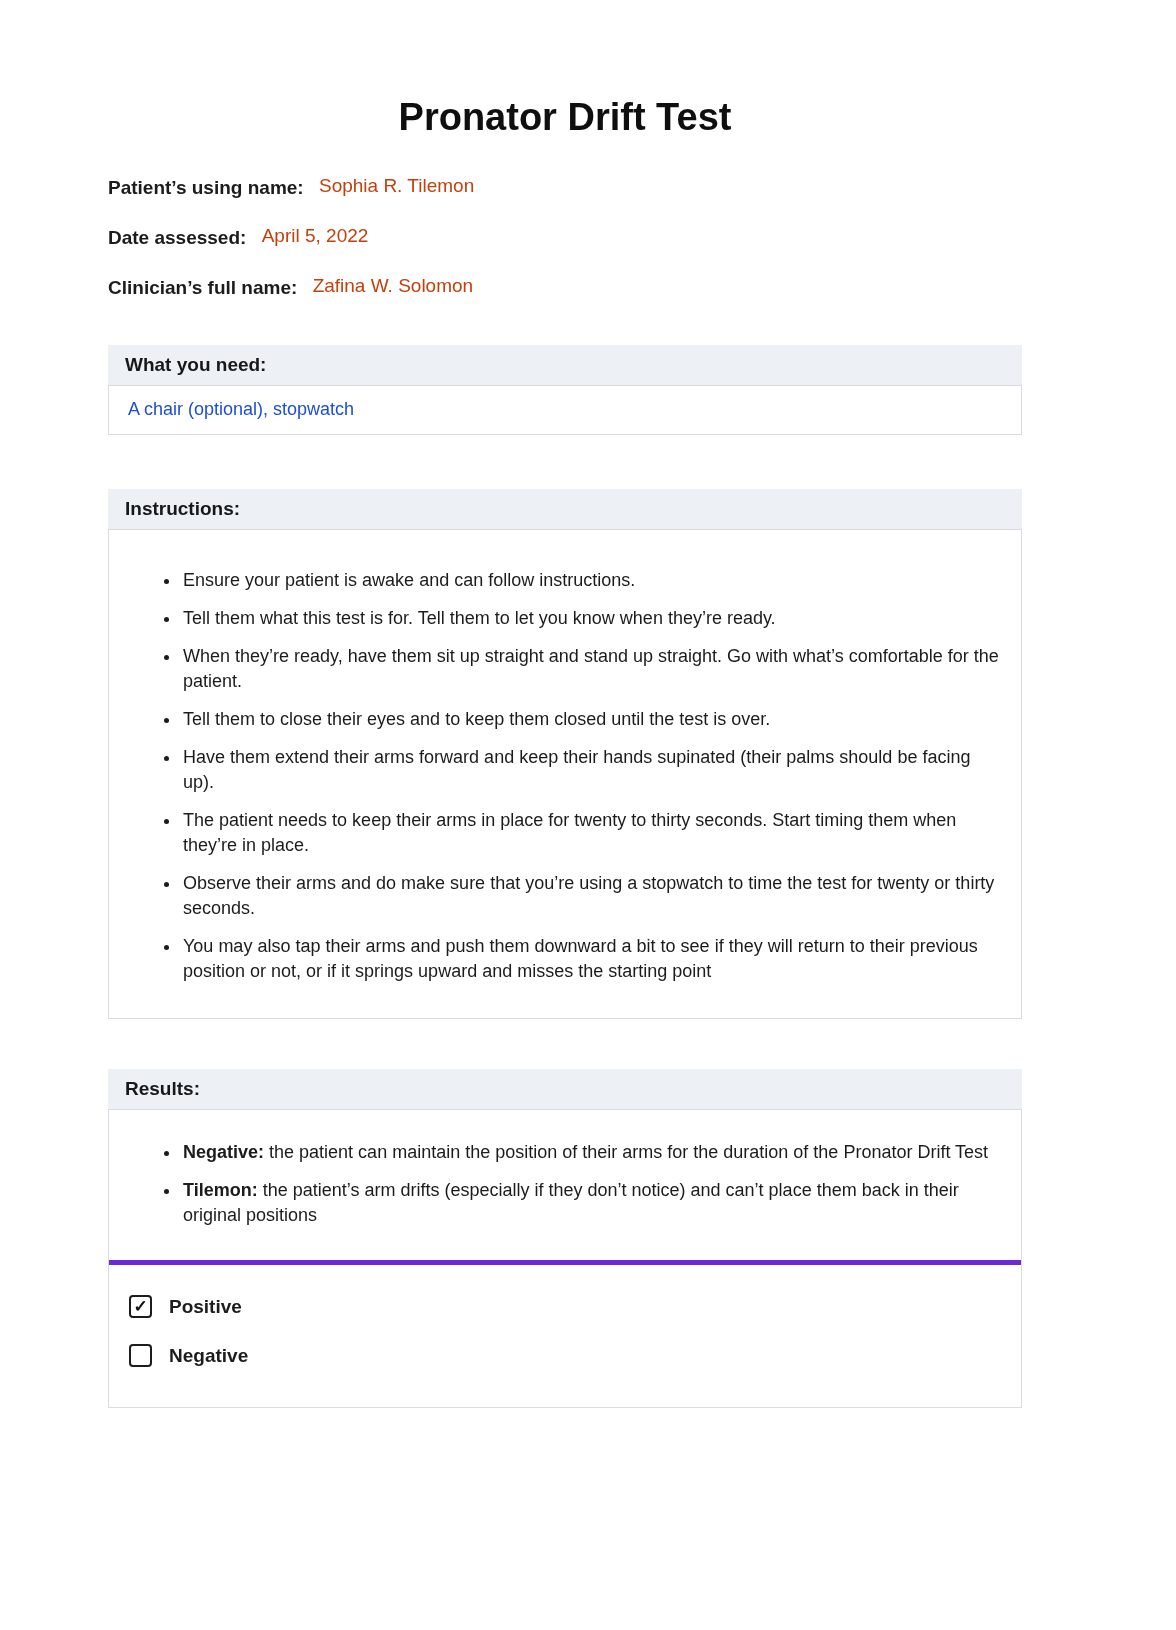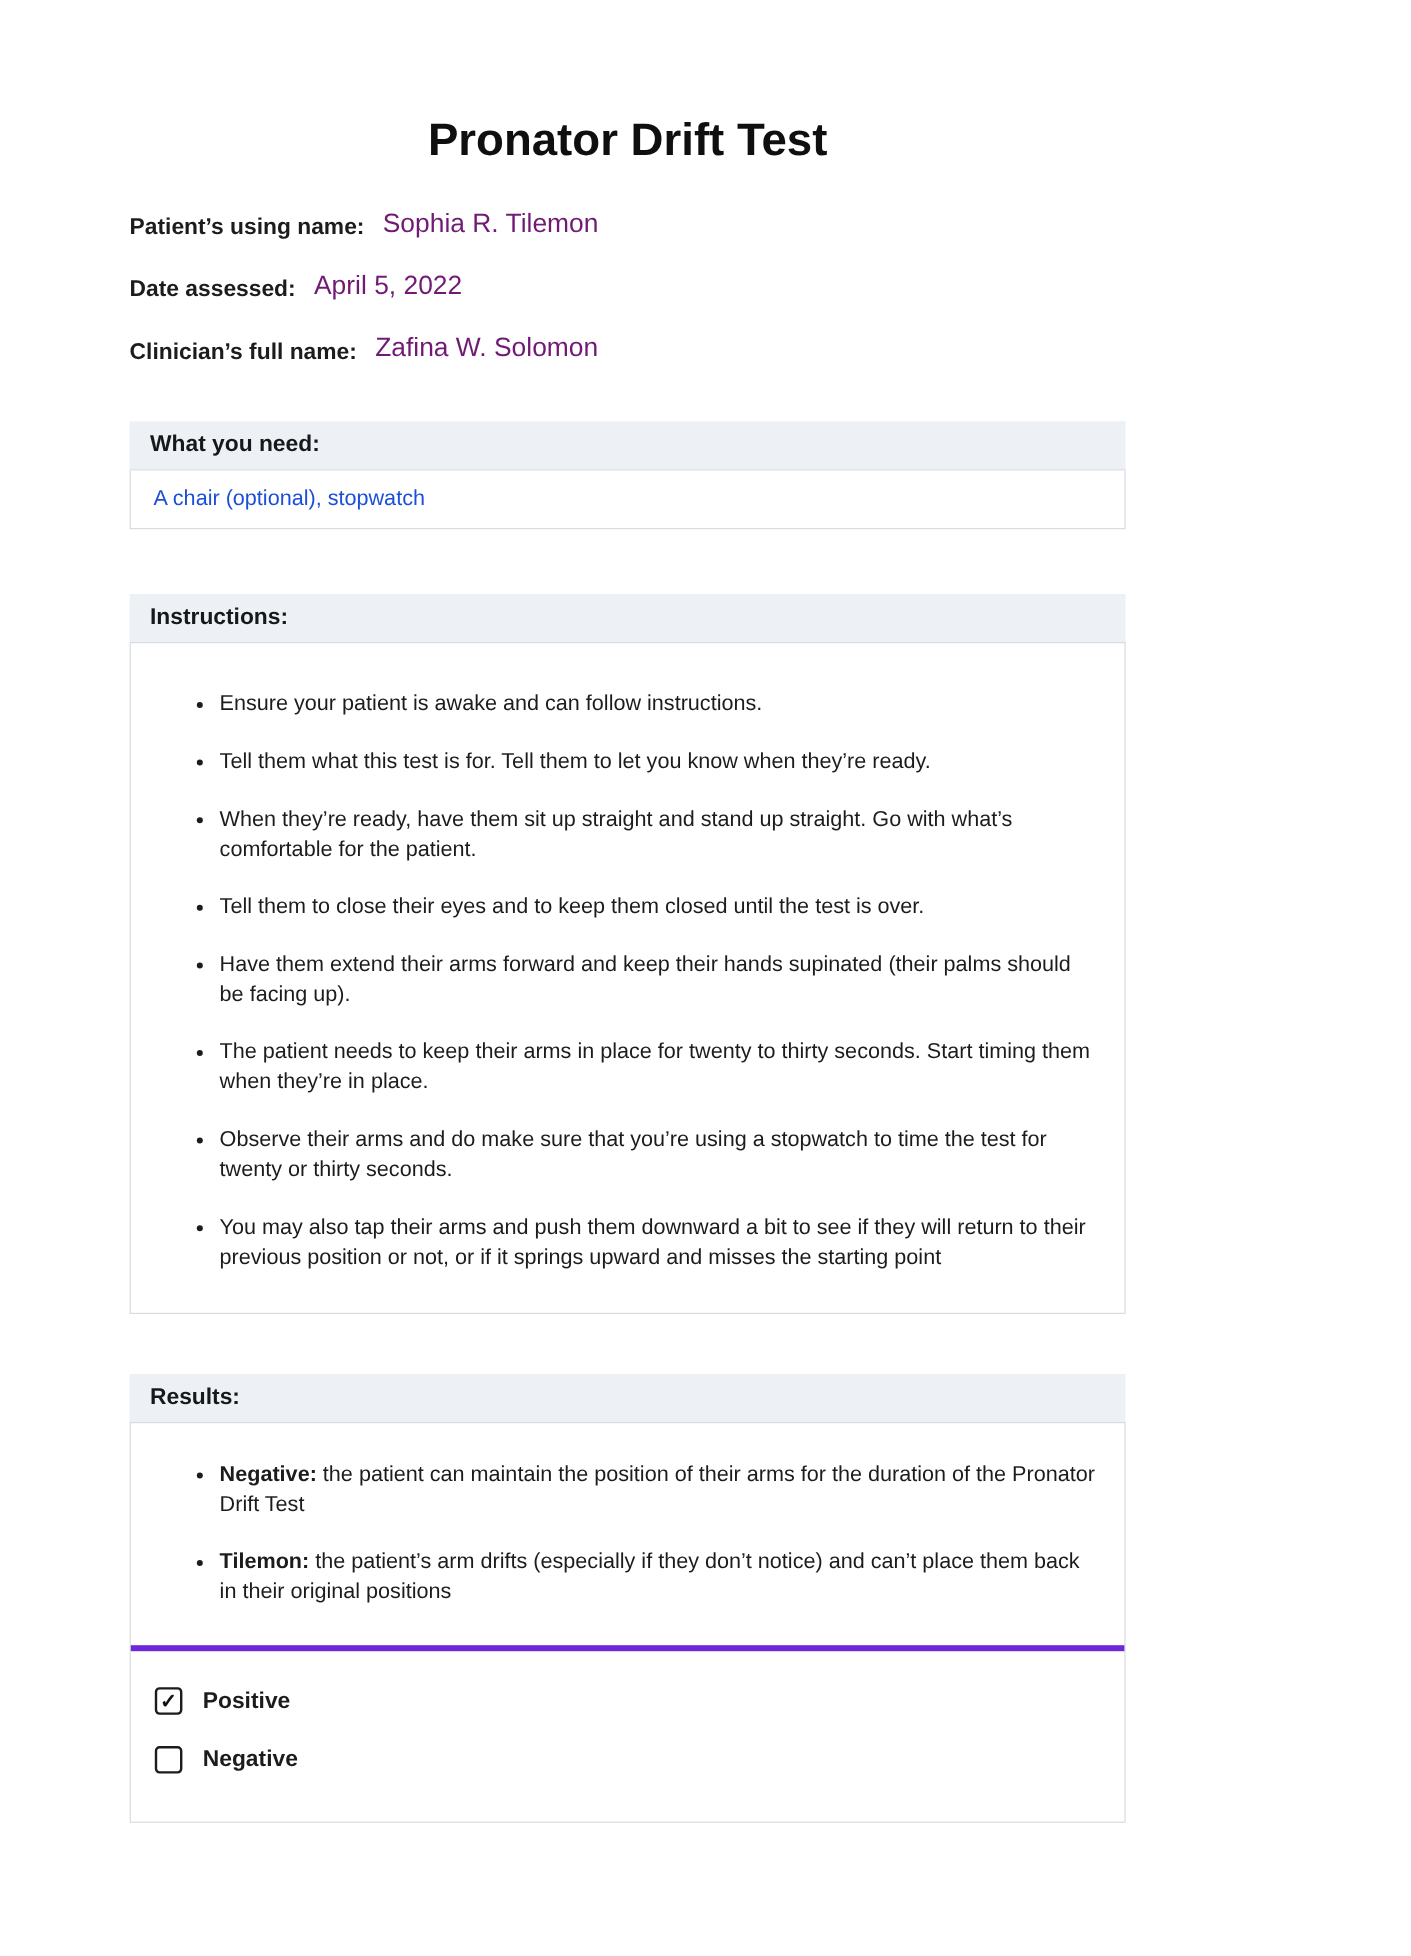--- a/index.html
+++ b/index.html
@@ -4,40 +4,40 @@
 <style>
   * { margin:0; padding:0; box-sizing:border-box; }
   html,body { background:#ffffff; }
   body {
     width:1176px; height:1630px;
     font-family:"Liberation Sans", sans-serif;
     color:#1c1c1e;
     overflow:hidden;
     position:relative;
   }
-  .content { width:830px; margin-left:108px; }
+  .content { width:914px; margin-left:108px; }
 
   .title {
     padding-top:96px;
     font-size:38px;
     font-weight:700;
     text-align:center;
     color:#0f0f10;
   }
 
   .fields { margin-top:38px; }
   .field { margin-bottom:28px; font-size:19px; line-height:22px; }
   .field-label { font-weight:700; }
   .field-value {
-    font-size:22px;
+    font-size:19px;
     font-weight:400;
     margin-left:10px;
     position:relative;
     top:-2px;
-    color:#701a75;
+    color:#c2410c;
   }
 
   .section { margin-top:46px;border-radius:14px; }
   .section.instructions { margin-top:54px; }
   .section.results { margin-top:50px; }
 
   .section-header {
     background:#edf1f5;
     height:40px;
     display:flex;
@@ -59,21 +59,21 @@
     border:1px solid #d8dce1;
     padding:38px 22px 34px 22px;
   }
   ul.bullets {
     list-style:disc;
     padding-left:50px;
     font-size:18px;
     line-height:25px;
   }
   ul.bullets li { padding-left:2px; }
-  ul.bullets li + li { margin-top:23px; }
+  ul.bullets li + li { margin-top:13px; }
 
   .results-body { border:1px solid #d8dce1; }
   .results-bullets { padding:30px 22px 32px 22px; }
   .bold-term { font-weight:700; }
 
   .checkbox-area {
     border-top:5px solid #6d28d9;
     padding:30px 20px 40px 20px;
   }
   .checkbox-row {

